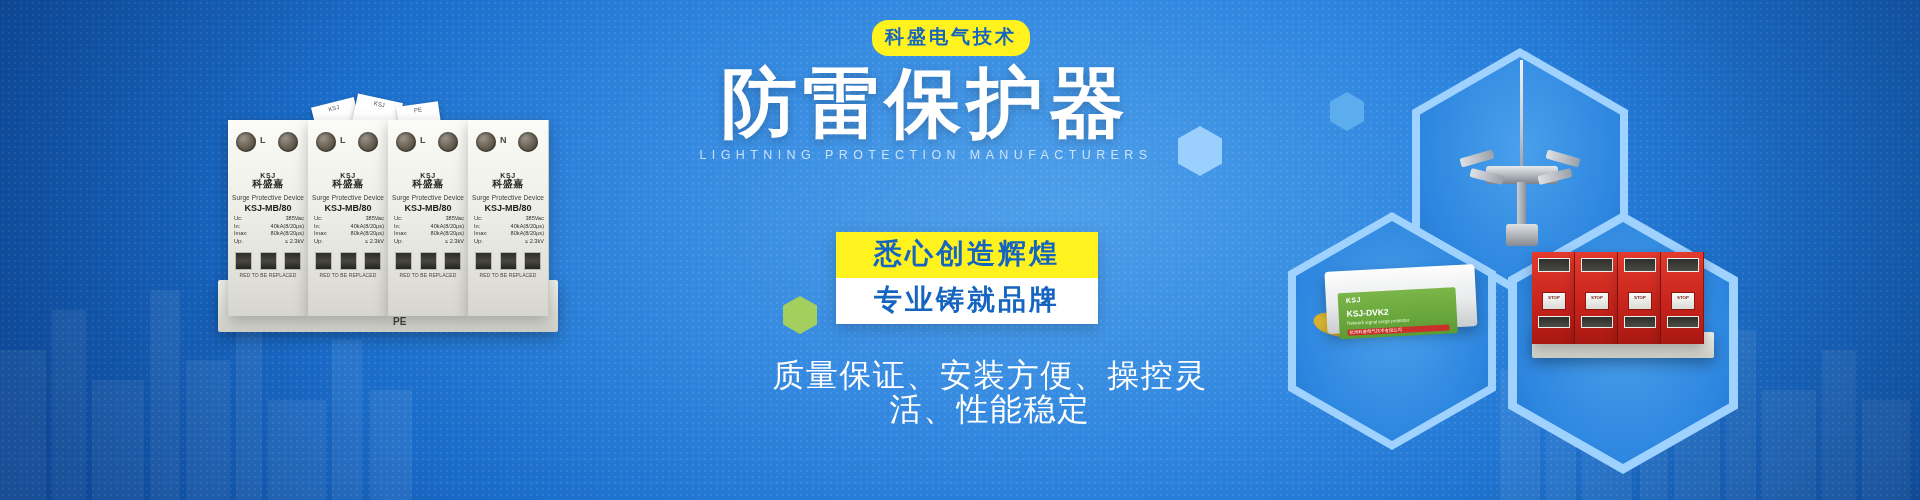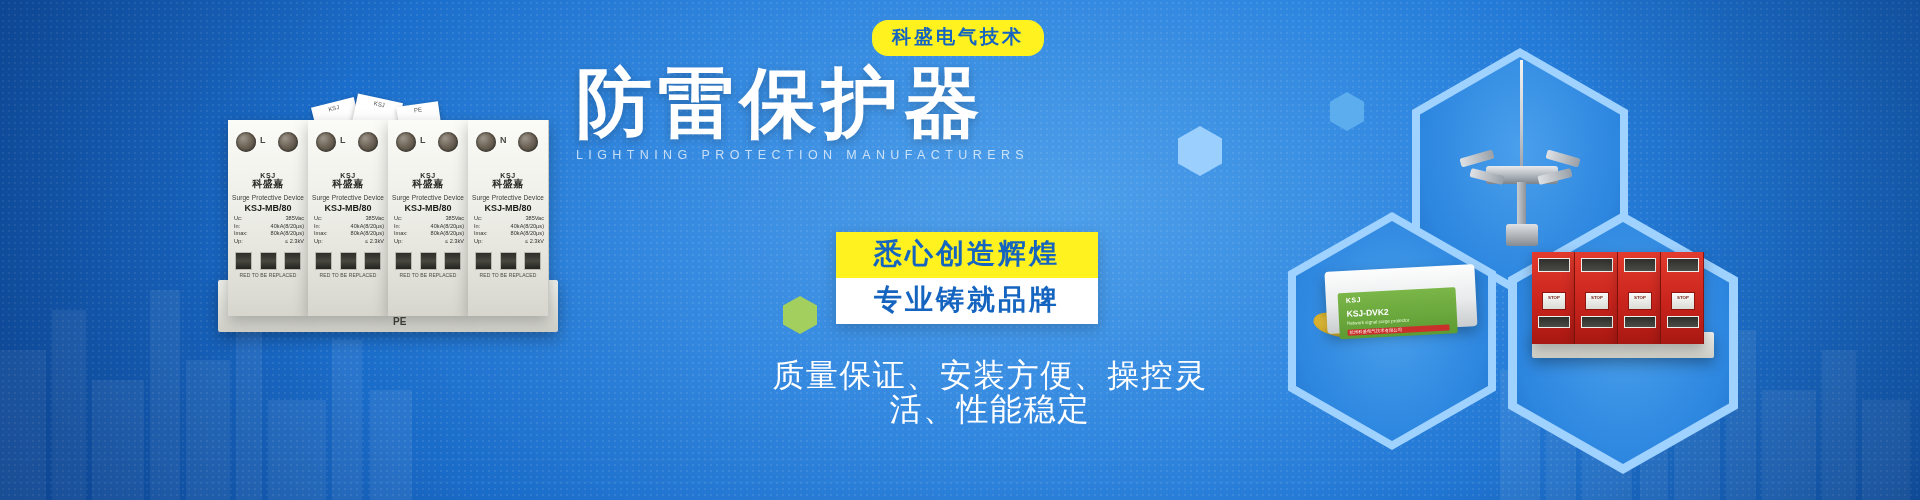--- a/index.html
+++ b/index.html
@@ -80,30 +80,30 @@
   .tag.t1{left:0;top:4px;width:44px;height:30px;}
   .tag.t2{left:40px;top:0px;width:46px;height:34px;transform:rotate(12deg);}
   .tag.t3{left:84px;top:6px;width:42px;height:28px;transform:rotate(-8deg);}
   .tag span{display:block;font-size:6px;color:#555;padding:3px 2px;line-height:7px;text-align:center;}
 
   
   .headline-wrap{position:absolute;left:576px;top:20px;width:700px;}
   .badge{
     display:inline-block;background:#fff21f;color:#1565c0;
     font-size:19px;font-weight:bold;letter-spacing:3px;
-    padding:4px 20px 6px;border-radius:16px;
+    padding:4px 13px 6px;border-radius:16px;
     margin-left:296px;
   }
   .main-title{
     margin-top:6px;color:#ffffff;font-size:76px;font-weight:bold;
-    letter-spacing:6px;line-height:82px;
+    letter-spacing:6px;line-height:82px;text-align:center;
     text-shadow:0 3px 10px rgba(0,0,0,.22);
   }
   .sub-en{
-    margin-top:4px;text-align:left;color:rgba(255,255,255,.72);
+    margin-top:4px;text-align:center;color:rgba(255,255,255,.72);
     font-size:12.5px;letter-spacing:5.4px;font-weight:500;
   }
   .slogans{
     position:absolute;left:836px;top:232px;width:262px;
     box-shadow:0 5px 14px rgba(0,0,0,.18);
   }
   .slogan{
     font-size:28px;font-weight:bold;color:#1565c0;letter-spacing:3px;
     text-align:center;padding:6px 10px 8px;line-height:32px;
   }

